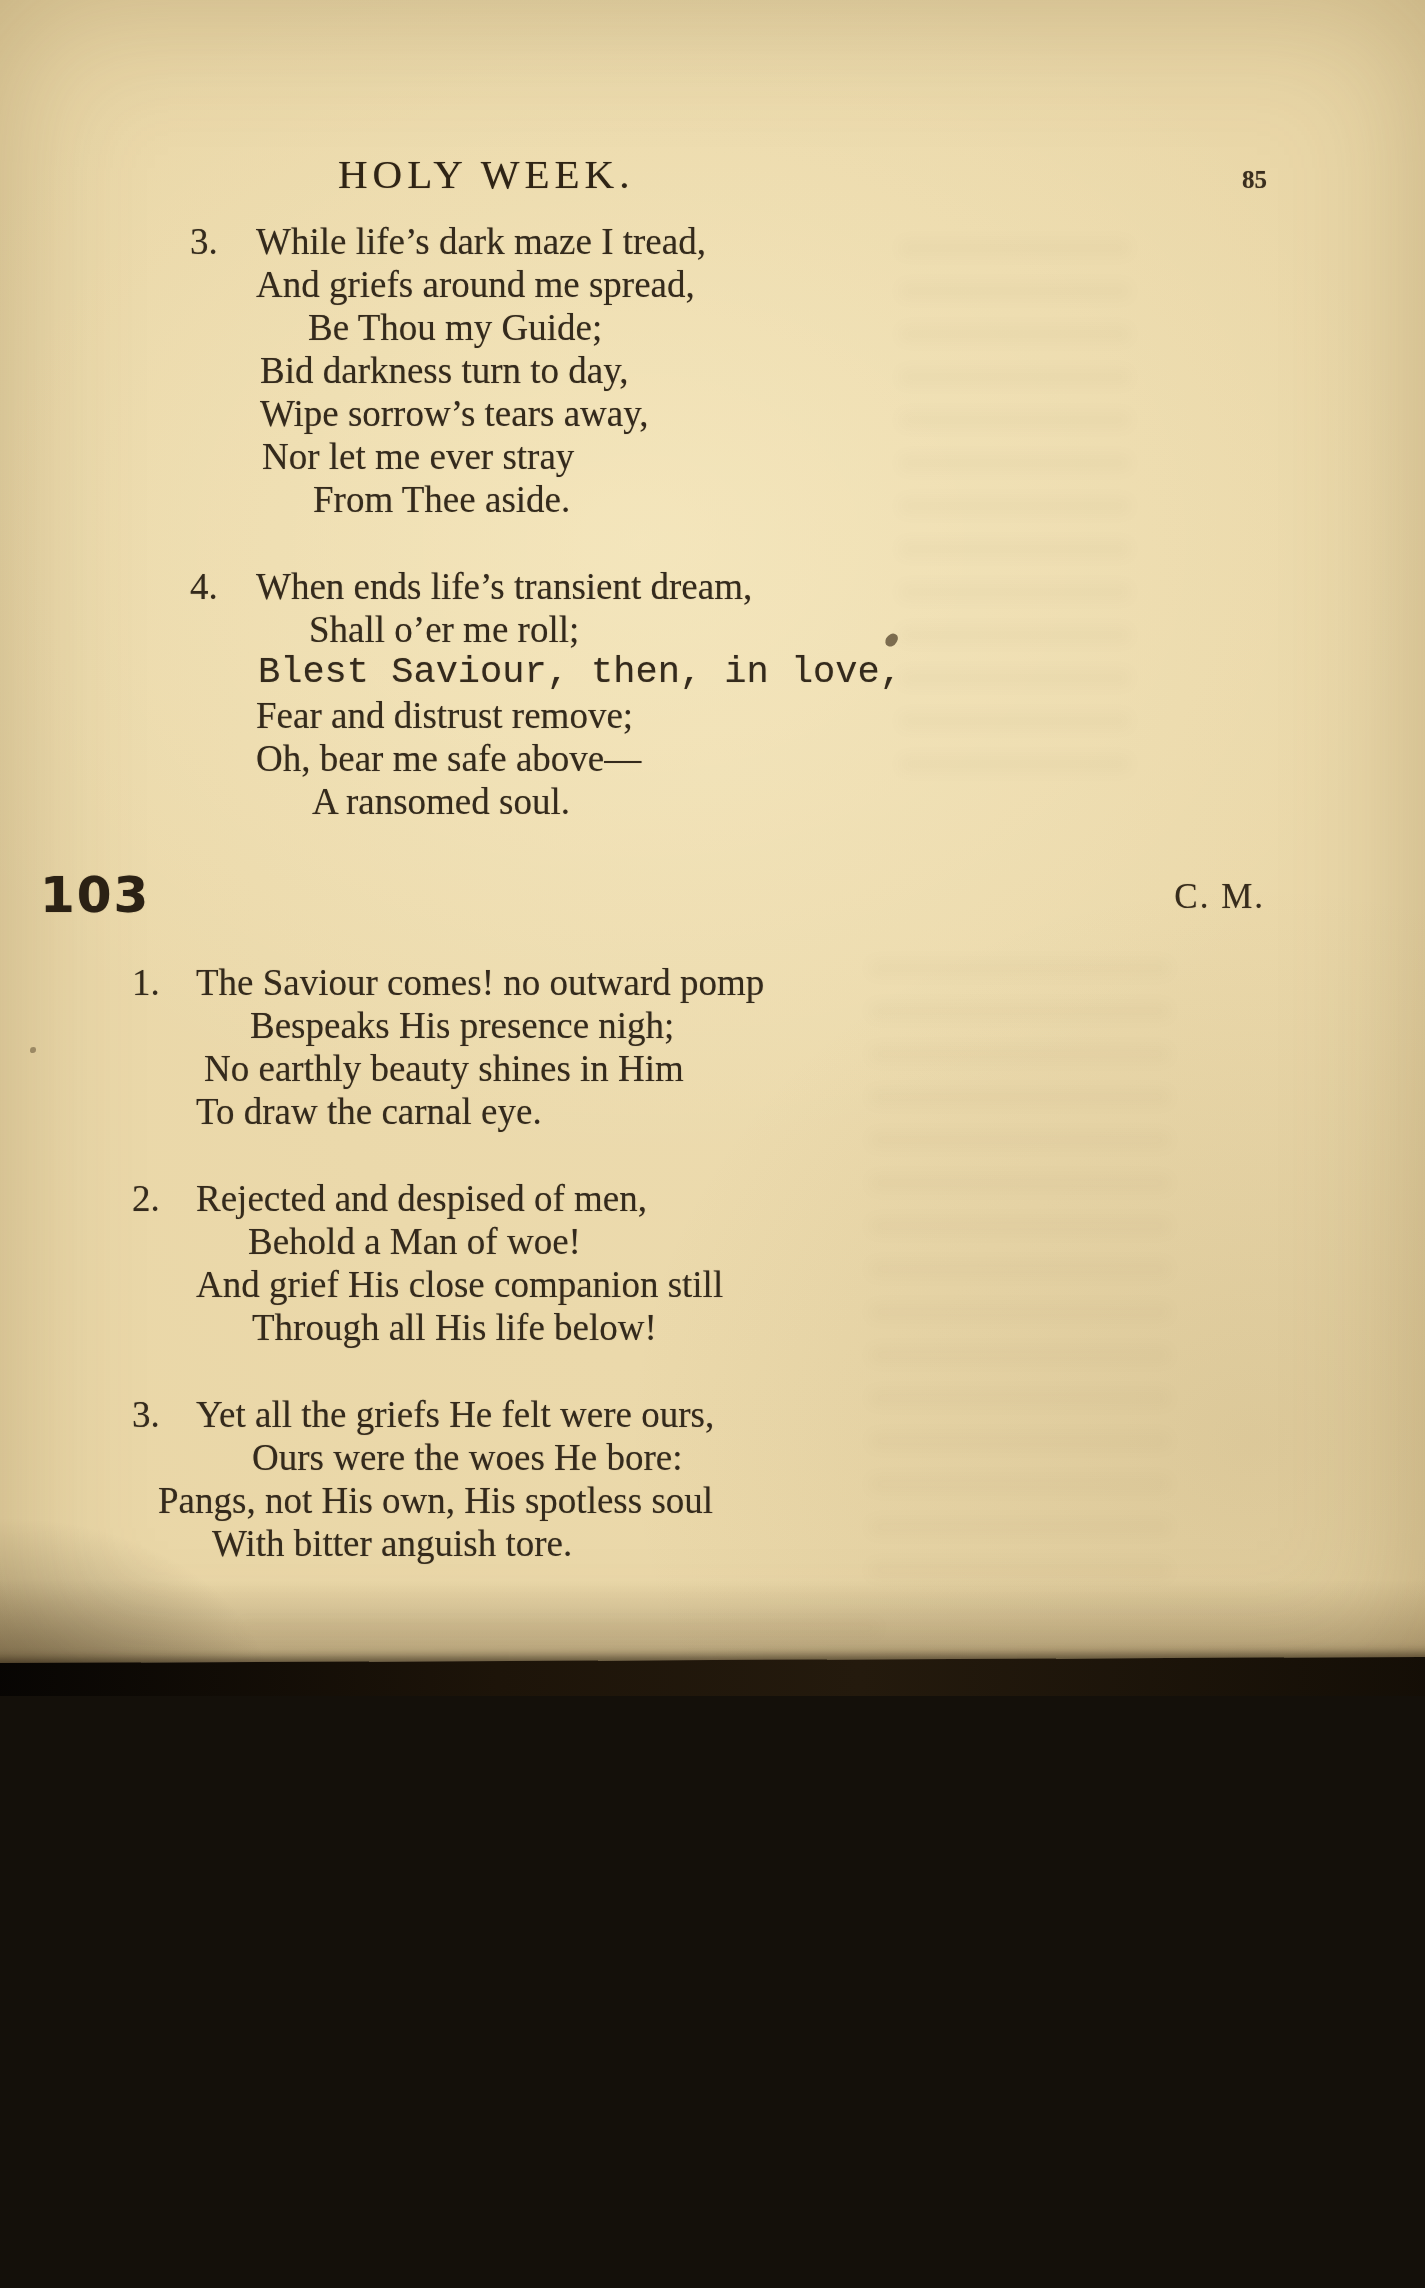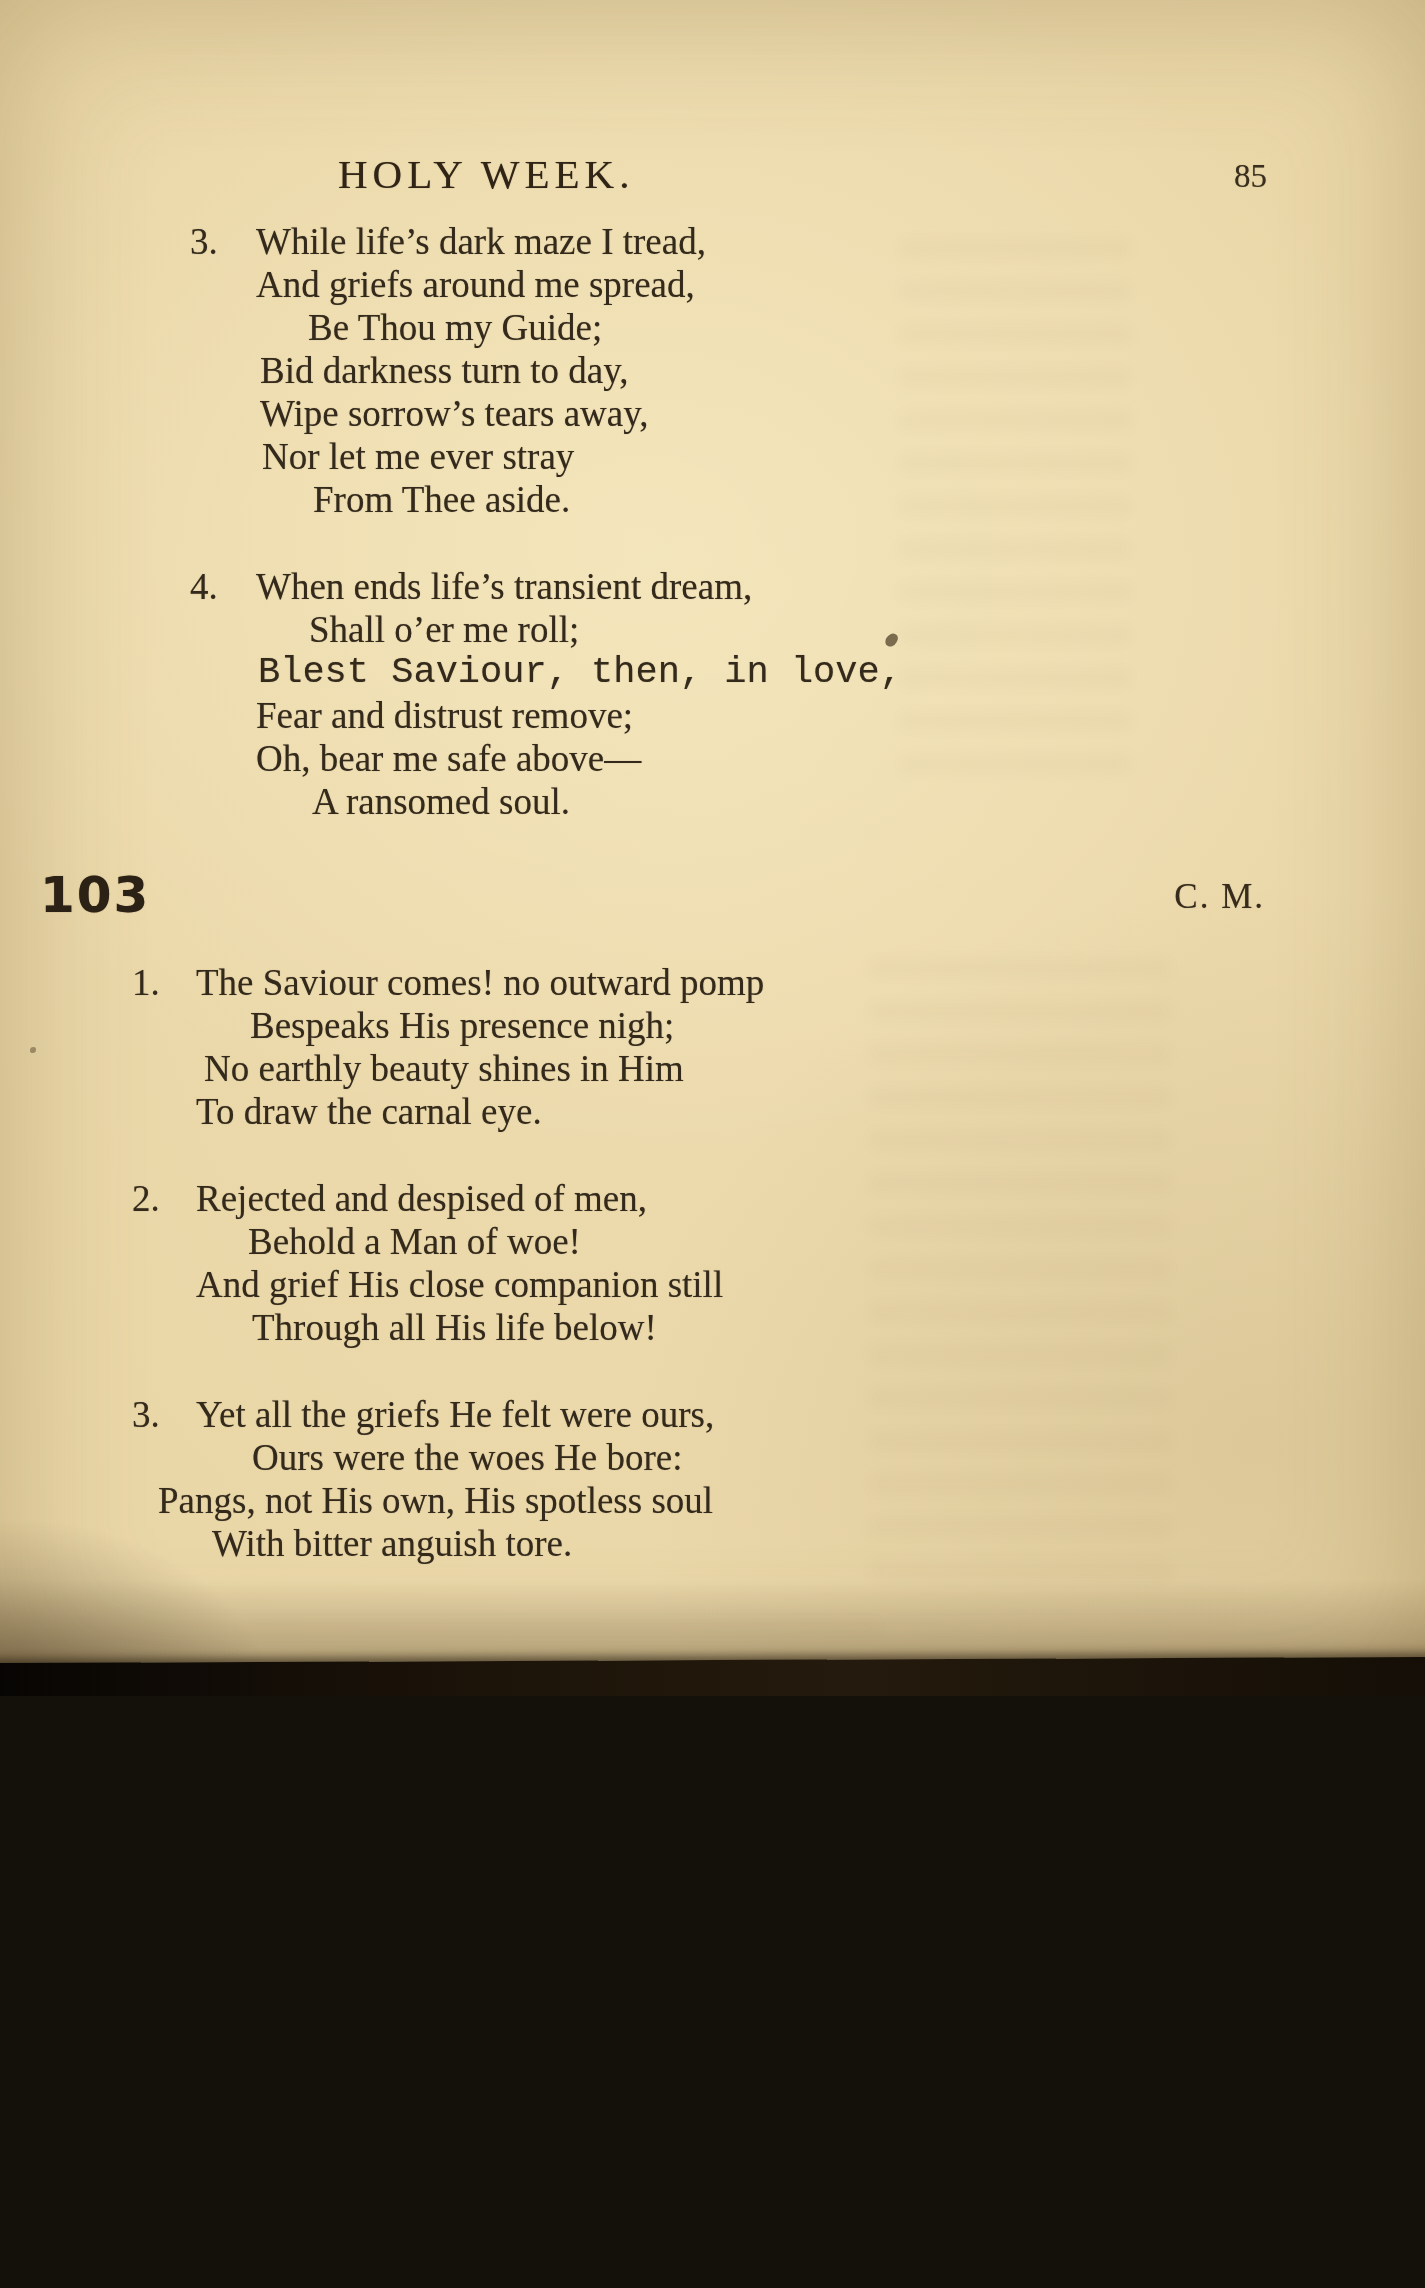--- a/index.html
+++ b/index.html
@@ -36,24 +36,25 @@
     top: 0;
     font-size: 41px;
     letter-spacing: 5px;
     color: #2f2415;
     text-shadow: 0 0 1px rgba(47,36,21,0.45);
     white-space: nowrap;
   }
   .page-number {
     position: absolute;
     right: 158px;
-    top: 8px;
-    font-size: 33px;
+    top: 16px;
+    font-size: 25px;
     color: #3a2e1e;
     text-shadow: 0 0 1px rgba(47,36,21,0.35);
+    font-weight: bold;
   }
 
   
   .content {
     position: relative;
     margin-top: 20px;
     z-index: 2;
   }
   .verse {
     margin-bottom: 44px;

